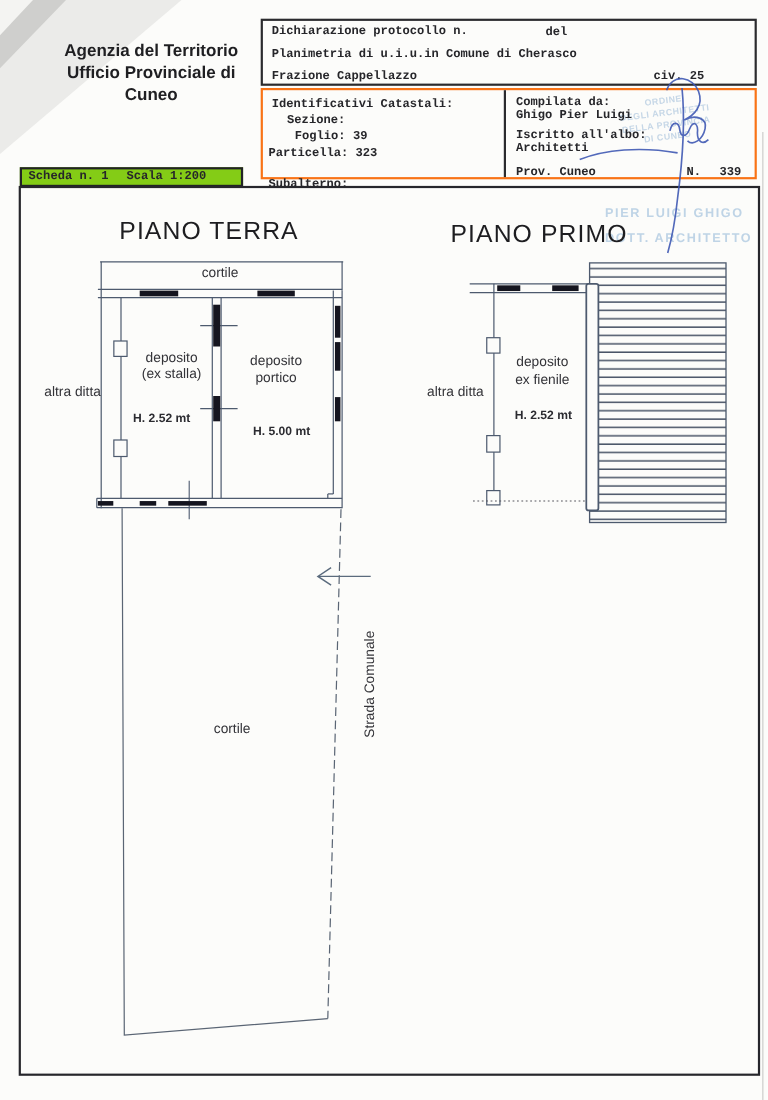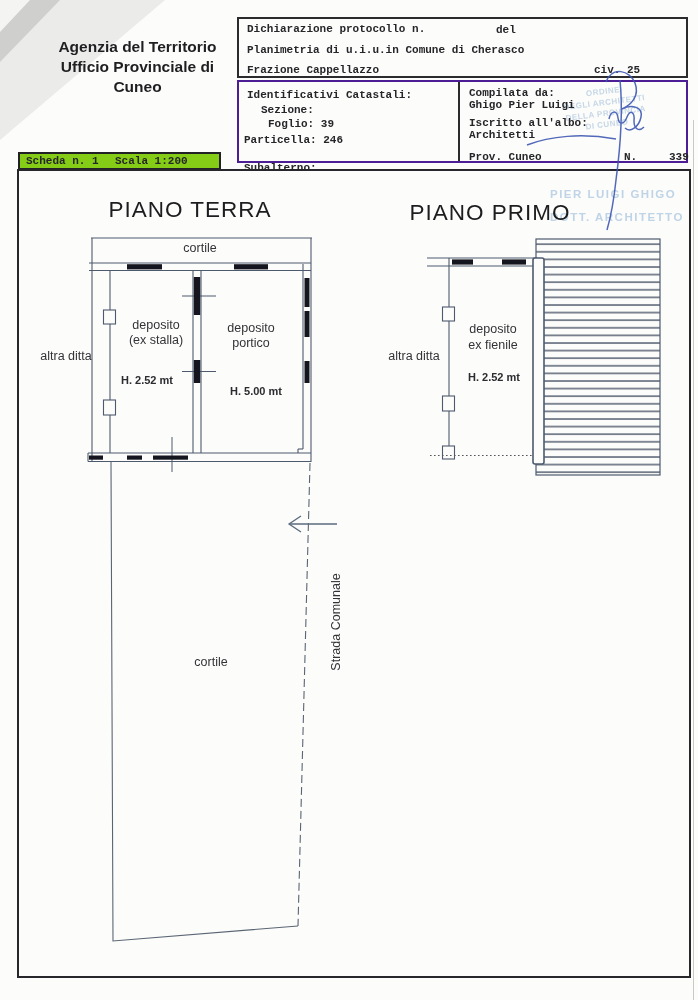--- a/index.html
+++ b/index.html
@@ -21,21 +21,21 @@
   .agency .l3{font-size:15.5px;font-weight:bold;line-height:20px;}
   .agency .l4{font-size:15.5px;font-weight:bold;line-height:19px;}
 
   .mono{font-family:"Liberation Mono","DejaVu Sans Mono",monospace;font-weight:bold;
         font-size:11px;color:#26262a;}
 
   .box1{position:absolute;left:237px;top:17px;width:451px;height:61px;
         border:2px solid #2b2b2e;box-sizing:border-box;}
   .box1 .row{position:absolute;left:8px;white-space:pre;}
   .box2{position:absolute;left:237px;top:80px;width:451px;height:83px;
-        border:2px solid #4c1d95;box-sizing:border-box;}
+        border:2px solid #f97316;box-sizing:border-box;}
   .box2 .divider{position:absolute;left:219px;top:0;width:1.5px;height:100%;background:#2b2b2e;}
   .box2 .cell{position:absolute;white-space:pre;}
 
   .scheda-box{position:absolute;left:18px;top:152px;width:203px;height:18px;
         border:2px solid #222226;box-sizing:border-box;background:#84cc16;}
   .scheda-box .cell{position:absolute;top:1px;white-space:pre;}
 
   
   .stamp{position:absolute;left:553px;top:86px;width:104px;text-align:center;
          transform:rotate(-7deg);color:rgba(125,165,205,.42);
@@ -78,30 +78,30 @@
     <div>DEGLI ARCHITETTI</div>
     <div>DELLA PROVINCIA</div>
     <div>DI CUNEO</div>
   </div>
 
   <div class="box2 mono">
     <div class="divider"></div>
     <span class="cell" style="left:8px;top:7px;">Identificativi Catastali:</span>
     <span class="cell" style="left:22px;top:22px;">Sezione:</span>
     <span class="cell" style="left:29px;top:36px;">Foglio: 39</span>
-    <span class="cell" style="left:5px;top:52px;">Particella: 246</span>
+    <span class="cell" style="left:5px;top:52px;">Particella: 323</span>
     <span class="cell" style="left:5px;top:80px;text-align:right;">Subalterno:</span>
 
     <span class="cell" style="left:230px;top:5px;">Compilata da:</span>
     <span class="cell" style="left:230px;top:17px;">Ghigo Pier Luigi</span>
     <span class="cell" style="left:230px;top:35px;">Iscritto all'albo:</span>
     <span class="cell" style="left:230px;top:47px;">Architetti</span>
     <span class="cell" style="left:230px;top:69px;">Prov. Cuneo</span>
     <span class="cell" style="left:385px;top:69px;">N.</span>
-    <span class="cell" style="left:415px;top:69px;margin-left:15px;">339</span>
+    <span class="cell" style="left:415px;top:69px;">339</span>
   </div>
 
   <div class="watermark">
     <div>PIER LUIGI GHIGO</div>
     <div>DOTT. ARCHITETTO</div>
   </div>
 
   <div class="scheda-box mono">
     <span class="cell" style="left:6px;">Scheda n. 1</span>
     <span class="cell" style="left:95px;">Scala 1:200</span>

